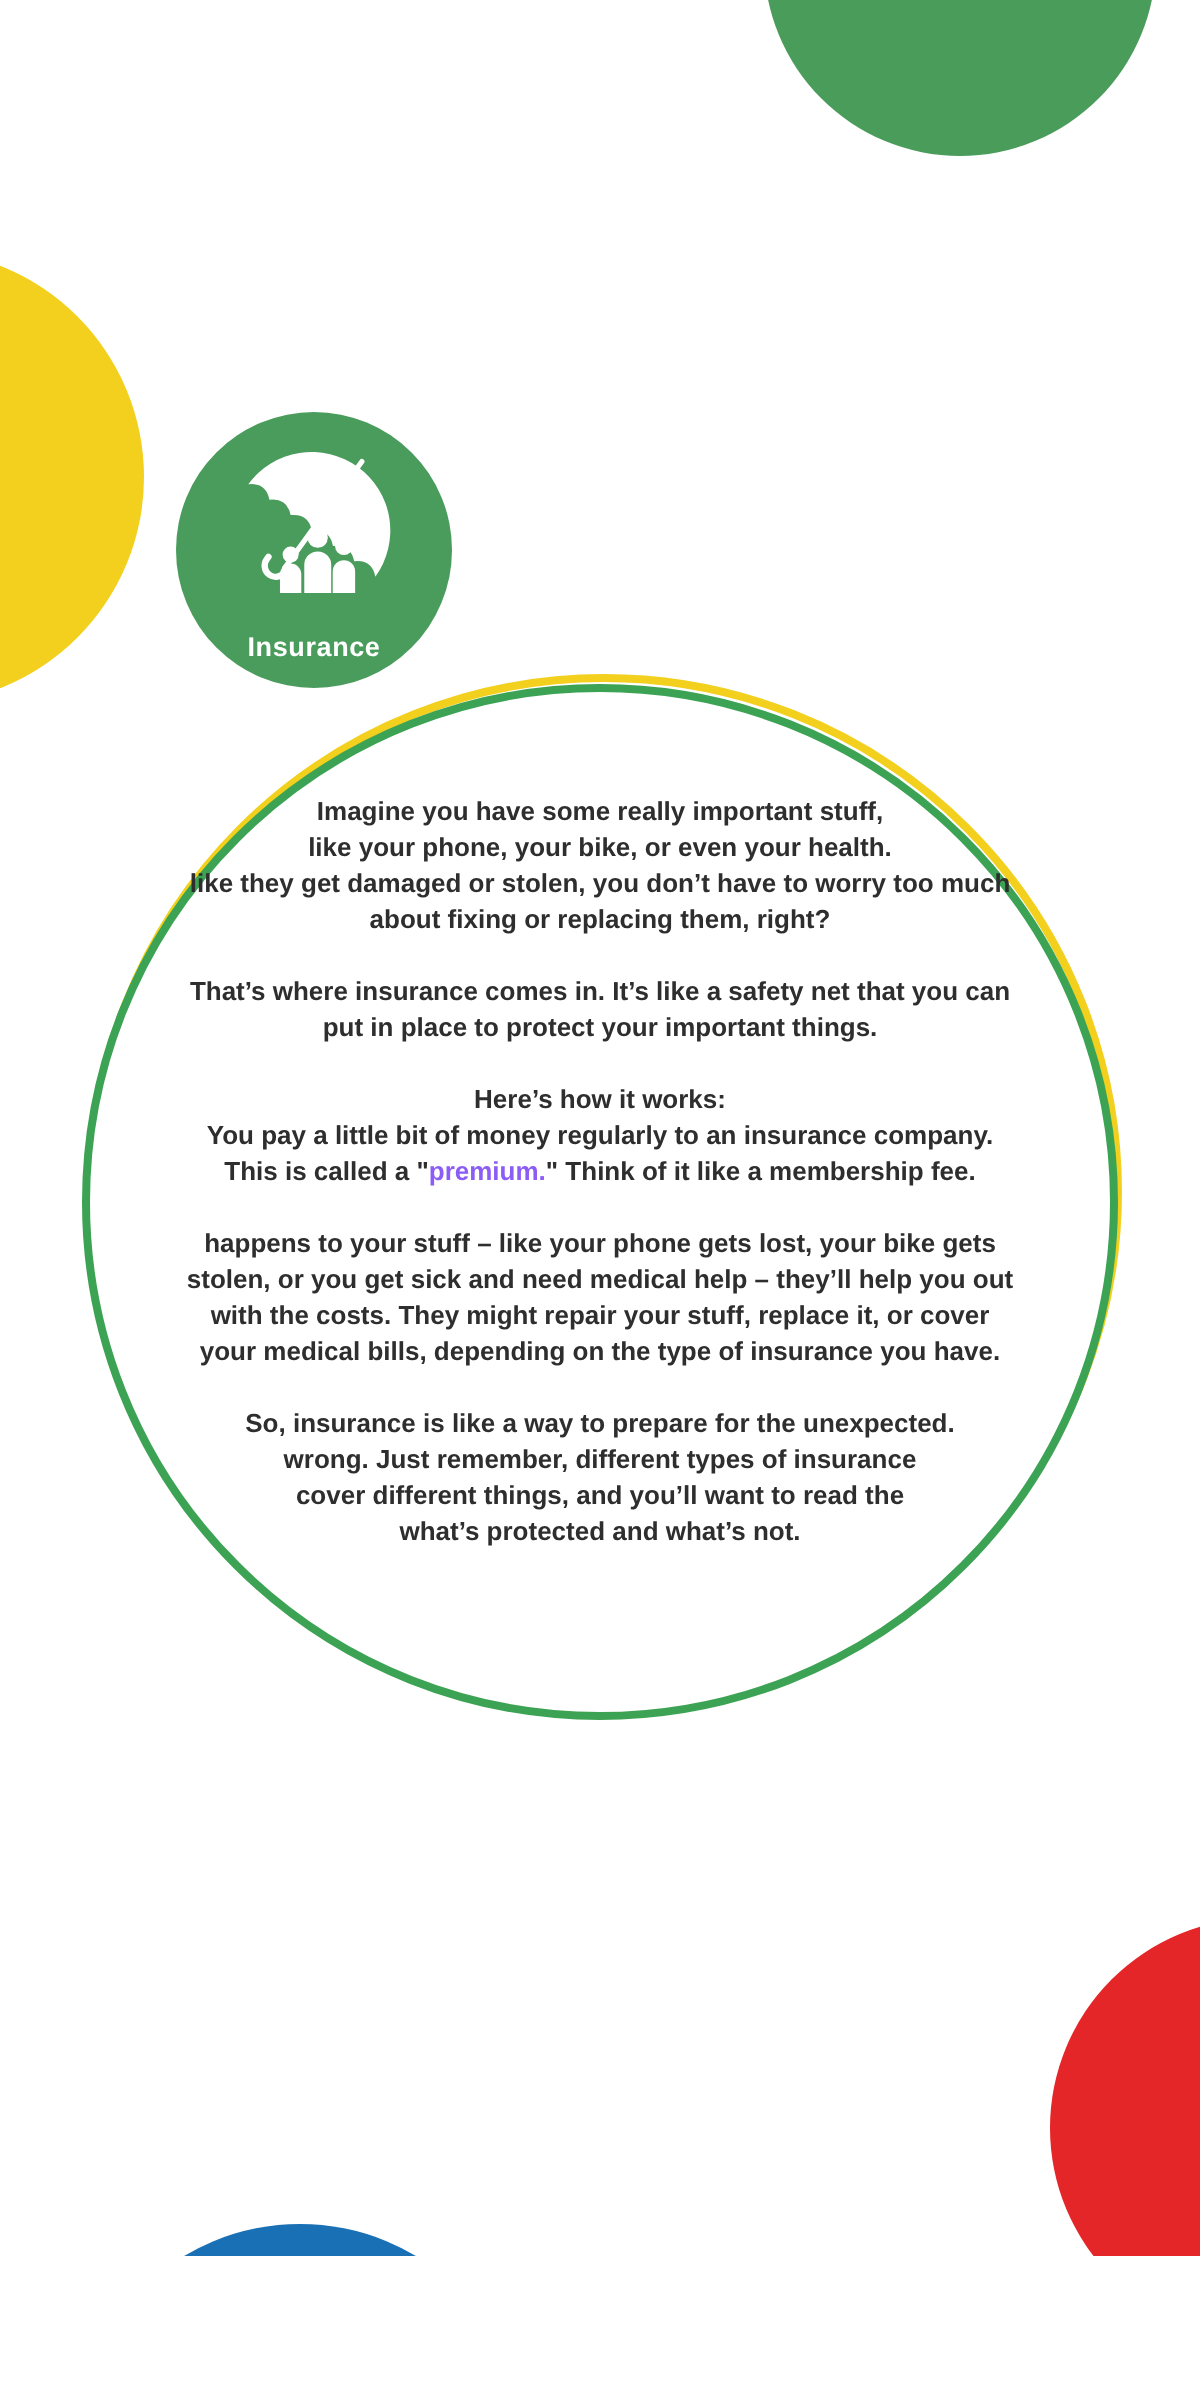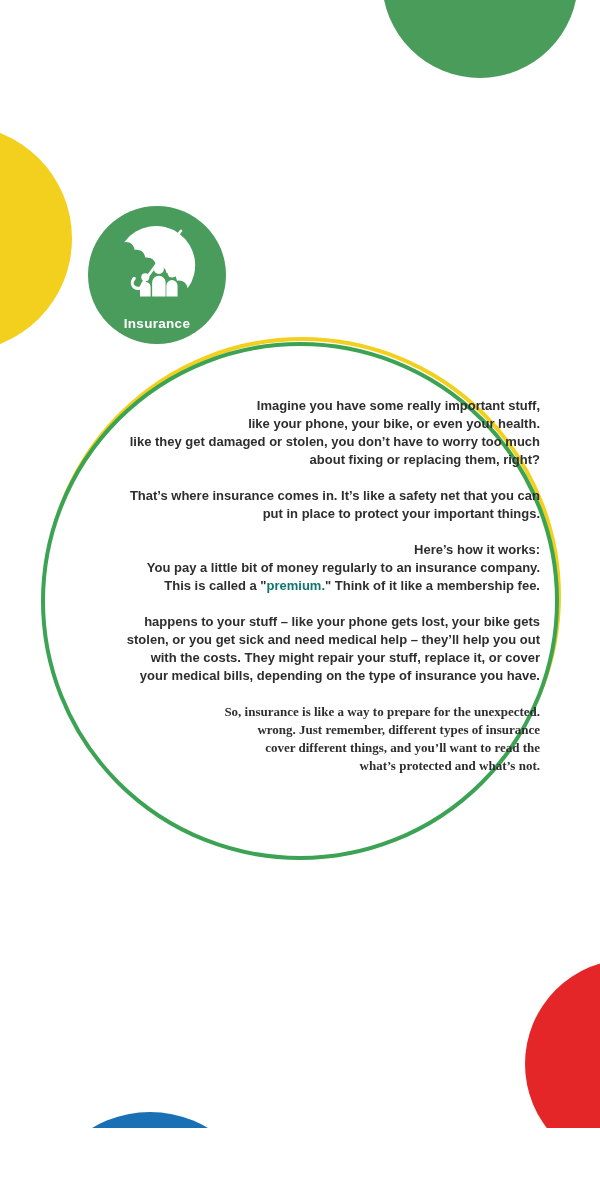--- a/index.html
+++ b/index.html
@@ -22,21 +22,21 @@
   .badge-label {
     position:absolute; bottom:13px; width:100%; text-align:center;
     font-size:13.5px; font-weight:bold; letter-spacing:0.3px;
   }
 
   .content {
     position:absolute; left:60px; top:397px; width:480px;
     text-align:center; font-size:13px; line-height:18px; font-weight:bold;
   }
   .para { margin:0 0 18px 0; }
-  .para:last-child { margin-bottom:0;font-family:Liberation Serif, serif; }
+  .para:last-child { margin-bottom:0; }
   .ln { white-space:nowrap; }
 </style>
 </head>
 <body>
 
 <div class="canvas" style="background: rgb(255, 255, 255);">
 
   <div class="circle decor-top-green" style="background: rgb(74, 156, 91);"></div>
   <div class="circle decor-left-yellow" style="background: rgb(242, 208, 29);"></div>
   <div class="circle decor-bottom-red" style="background: rgb(229, 38, 41);"></div>
@@ -57,36 +57,36 @@
         <path d="M31.8,85 v-10 a5.7,5.7 0 0 1 11.4,0 v10 z"></path>
         <circle cx="52" cy="55.5" r="5.4"></circle>
         <path d="M44.8,85 v-15 a7.2,7.2 0 0 1 14.4,0 v15 z"></path>
         <circle cx="66" cy="60" r="4.7"></circle>
         <path d="M60,85 v-11.5 a6,6 0 0 1 12,0 v11.5 z"></path>
       </g>
     </svg>
     <div class="badge-label" style="color: rgb(255, 255, 255);">Insurance</div>
   </div>
 
-  <div class="content" style="color: rgb(46, 46, 46); text-align: right;">
+  <div class="content" style="color: rgb(46, 46, 46);">
     <div class="para">
       <div class="ln">Imagine you have some really important stuff,</div>
       <div class="ln">like your phone, your bike, or even your health.</div>
       <div class="ln">like they get damaged or stolen, you don’t have to worry too much</div>
       <div class="ln">about fixing or replacing them, right?</div>
     </div>
     <div class="para">
       <div class="ln">That’s where insurance comes in. It’s like a safety net that you can</div>
       <div class="ln">put in place to protect your important things.</div>
     </div>
     <div class="para">
       <div class="ln">Here’s how it works:</div>
       <div class="ln">You pay a little bit of money regularly to an insurance company.</div>
       <div class="ln">
-        <span>This is called a "</span><span style="color: #0f766e;">premium.</span><span>" Think of it like a membership fee.</span>
+        <span>This is called a "</span><span style="color: #8b5cf6;">premium.</span><span>" Think of it like a membership fee.</span>
       </div>
     </div>
     <div class="para">
       <div class="ln">happens to your stuff – like your phone gets lost, your bike gets</div>
       <div class="ln">stolen, or you get sick and need medical help – they’ll help you out</div>
       <div class="ln">with the costs. They might repair your stuff, replace it, or cover</div>
       <div class="ln">your medical bills, depending on the type of insurance you have.</div>
     </div>
     <div class="para">
       <div class="ln">So, insurance is like a way to prepare for the unexpected.</div>

